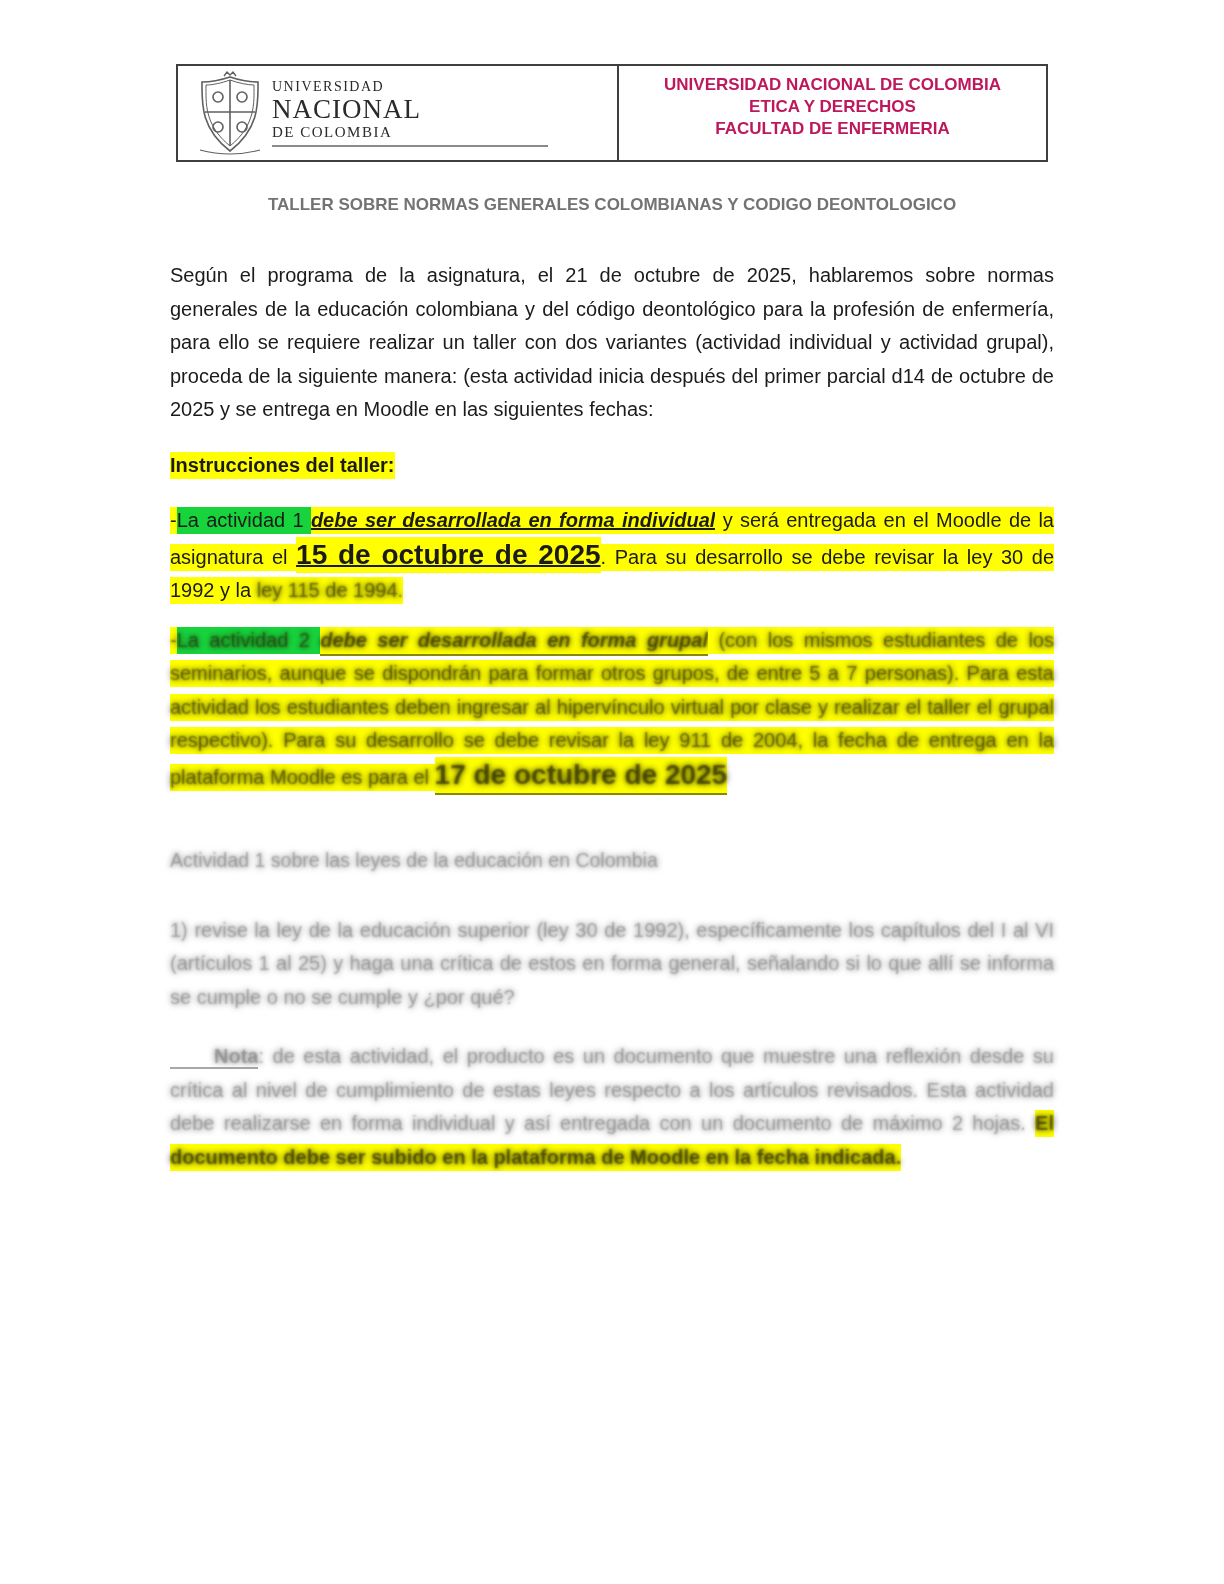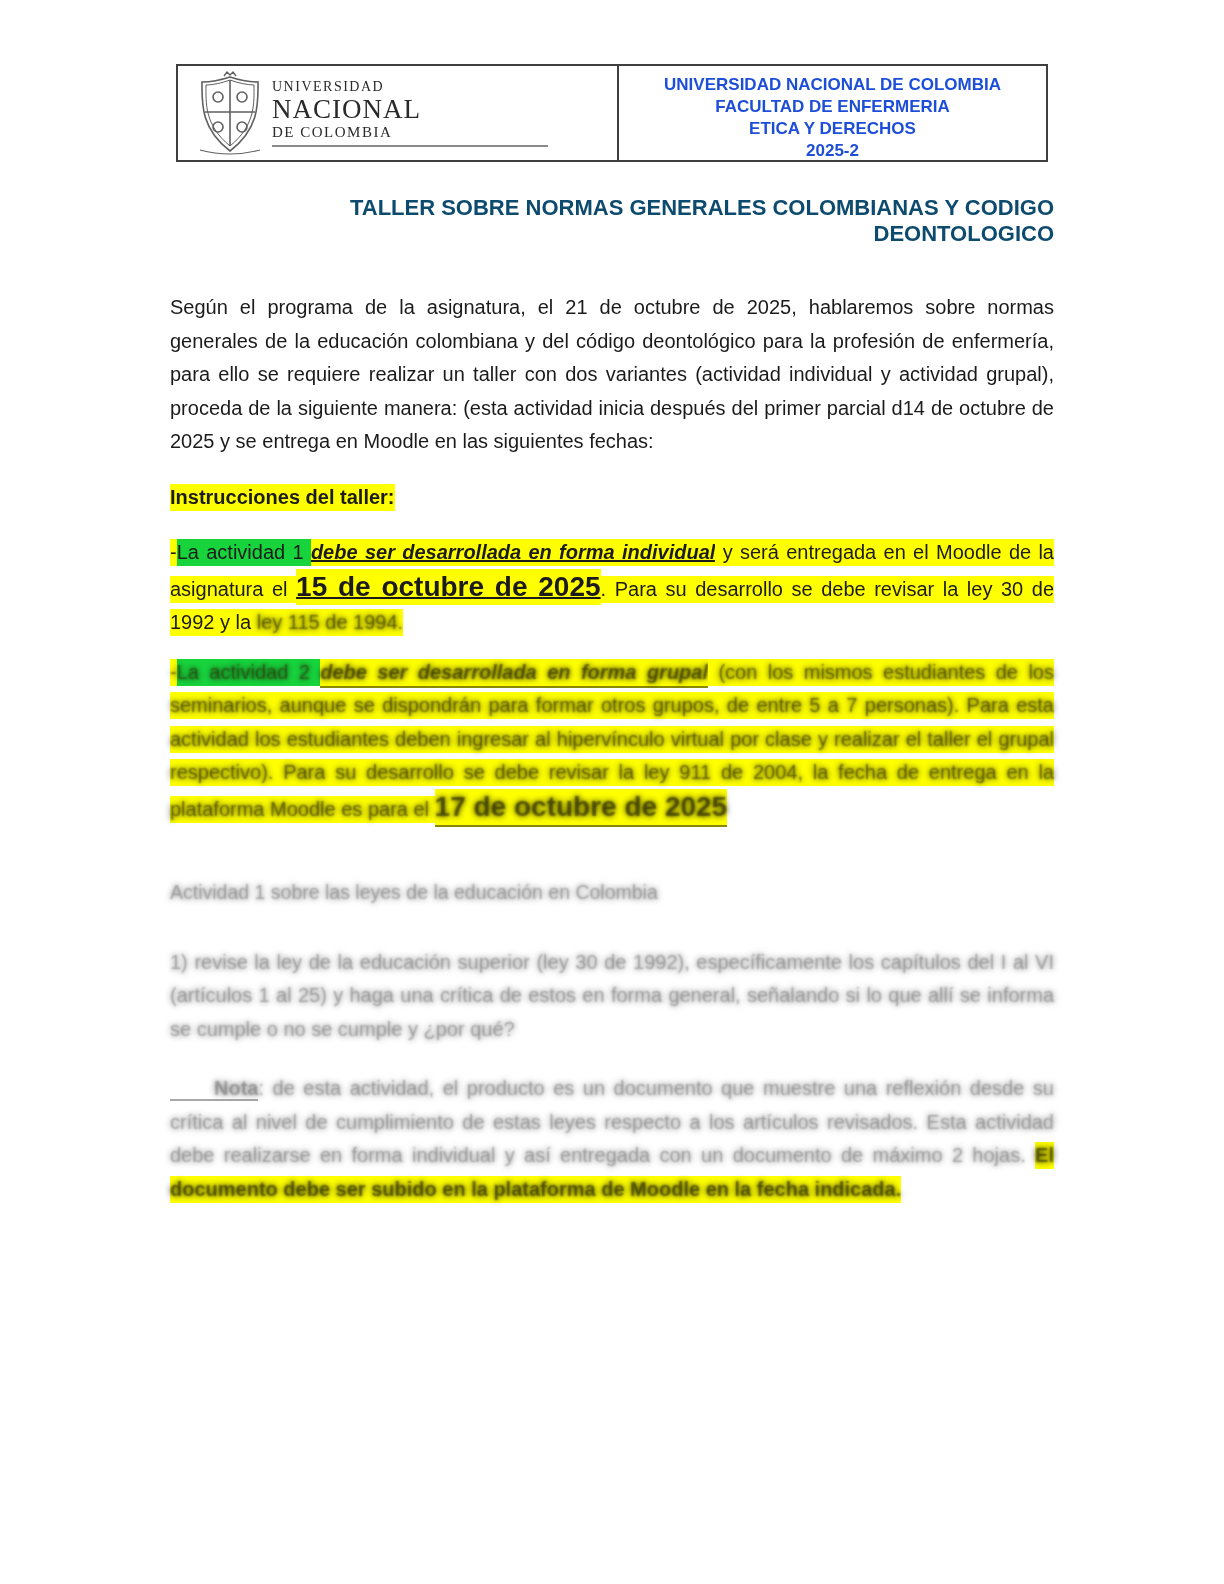--- a/index.html
+++ b/index.html
@@ -14,31 +14,31 @@
   .header-table {
     display:flex; box-sizing:border-box; width:872px; height:98px;
     margin:64px 0 0 6px; border:2px solid #3f3f3f; background:#fff;
   }
   .cell-left {
     box-sizing:border-box; width:441px; border-right:2px solid #3f3f3f;
     display:flex; align-items:center; padding-left:16px;
   }
   .cell-right {
     flex:1; box-sizing:border-box; padding-top:8px; text-align:center;
-    font-weight:bold; font-size:17px; line-height:22px; color:#1d4ed8;
+    font-weight:bold; font-size:17px; line-height:22px; color:#be185d;
   }
   .logo { display:flex; align-items:center; }
   .logo-text { margin-left:6px; font-family:"Liberation Serif", serif; color:#2a2a2a; }
   .lt1 { font-size:14px; letter-spacing:1.5px; }
   .lt2 { font-size:27px; letter-spacing:1px; line-height:1.05; }
   .lt3 { font-size:15px; letter-spacing:1.5px; }
   .logo-rule { width:276px; height:2px; background:#8a8a8a; margin-top:4px; }
 
   
-  .doc-title { margin:33px 0 0 0; text-align:right; font-weight:700; font-size:22px; color:#0c4a6e; }
+  .doc-title { margin:33px 0 0 0; text-align:center; font-weight:700; font-size:17px; color:#737373; }
   .p { font-size:20px; line-height:33.5px; text-align:justify; margin:0; }
   .intro  { margin-top:44px; }
   .instr  { margin-top:22px; text-align:left; }
   .part1  { margin-top:20px; text-align:left; }
   .act1   { margin-top:22px; }
   .act2   { margin-top:16px; }
   .sect-h { margin-top:50px; text-align:left; font-size:19.5px; }
   .item1  { margin-top:36px; }
   .item2  { margin-top:30px; }
   .note   { margin-top:26px; }
@@ -85,23 +85,22 @@
           <div class="logo-text">
             <div class="lt1">UNIVERSIDAD</div>
             <div class="lt2">NACIONAL</div>
             <div class="lt3">DE COLOMBIA</div>
             <div class="logo-rule"></div>
           </div>
         </div>
       </div>
       <div class="cell-right">
         <div>UNIVERSIDAD NACIONAL DE COLOMBIA</div>
+        <div>ETICA Y DERECHOS</div>
         <div>FACULTAD DE ENFERMERIA</div>
-        <div>ETICA Y DERECHOS</div>
-        <div>2025-2</div>
       </div>
     </div>
 
     <div class="doc-title">TALLER SOBRE NORMAS GENERALES COLOMBIANAS Y CODIGO DEONTOLOGICO</div>
 
     <p class="p intro">Según el programa de la asignatura, el 21 de octubre de 2025, hablaremos sobre normas generales de la educación colombiana y del código deontológico para la profesión de enfermería, para ello se requiere realizar un taller con dos variantes (actividad individual y actividad grupal), proceda de la siguiente manera: (esta actividad inicia después del primer parcial d14 de octubre de 2025 y se entrega en Moodle en las siguientes fechas:</p>
 
     <p class="p instr"><span class="hy b">Instrucciones del taller:</span></p>
 
 

